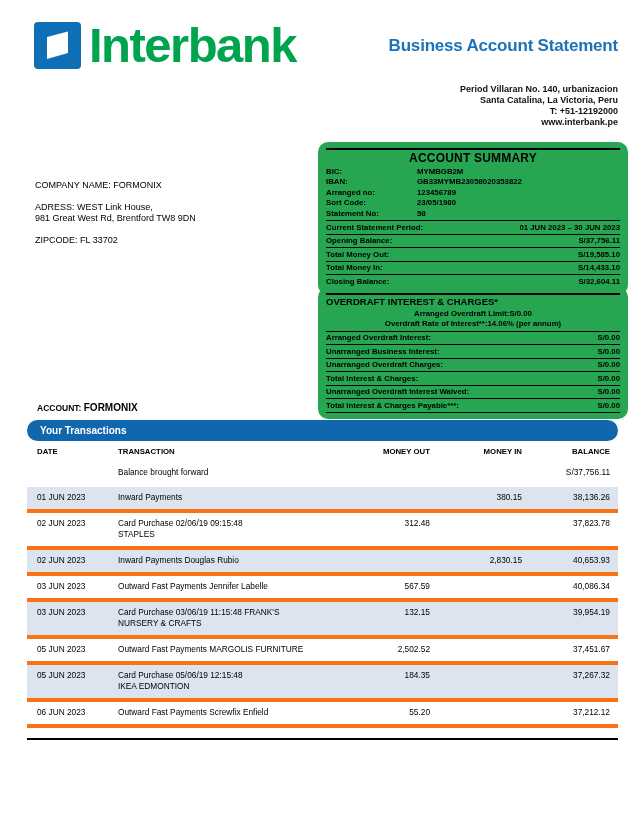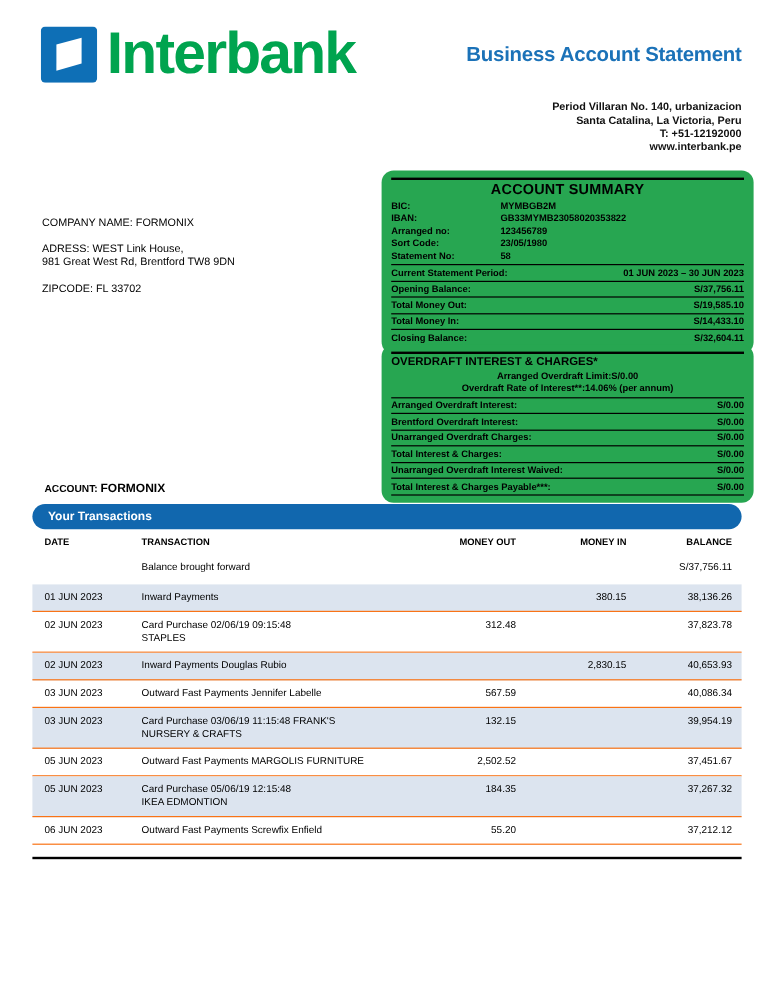--- a/index.html
+++ b/index.html
@@ -43,21 +43,21 @@
                border-radius:10.5px; color:#fff; font-size:10px; font-weight:bold; line-height:21px;
                padding-left:13px; box-sizing:border-box; }
   .tx-table { position:absolute; left:27px; top:447px; width:591px; }
   .t-grid { display:grid; grid-template-columns:82px 226px 95px 92px 96px; }
   .t-head { font-size:7.8px; font-weight:bold; padding-bottom:3px; }
   .c-date { padding-left:10px; }
   .c-tx   { padding-left:9px; white-space:pre-line; }
   .num    { text-align:right; }
   .c-bal  { padding-right:8px; }
   .t-open { font-size:8.3px; padding:8px 0 10px; }
-  .t-row  { font-size:8.3px; line-height:11px; padding:5px 0 6px; border-bottom:1px solid #f97316; }
+  .t-row  { font-size:8.3px; line-height:11px; padding:5px 0 6px; border-bottom:4px solid #f97316; }
   .t-body .t-row:nth-child(odd) { background:#DCE4EF; }
   .t-bottom-rule { border-top:2px solid #000; margin-top:10px; }
 </style>
 </head>
 <body>
 
 <div class="page">
 
   <div class="logo-row">
     <svg class="logo-mark" viewBox="0 0 47 47">
@@ -163,21 +163,21 @@
       </div>
 
     <div class="ruled-rows">
 
         <div class="ruled-row">
           <span>Arranged Overdraft Interest:</span>
           <span>S/0.00</span>
         </div>
 
         <div class="ruled-row">
-          <span>Brentford Overdraft Interest:</span>
+          <span>Unarranged Business Interest:</span>
           <span>S/0.00</span>
         </div>
 
         <div class="ruled-row">
           <span>Unarranged Overdraft Charges:</span>
           <span>S/0.00</span>
         </div>
 
         <div class="ruled-row">
           <span>Total Interest &amp; Charges:</span>

